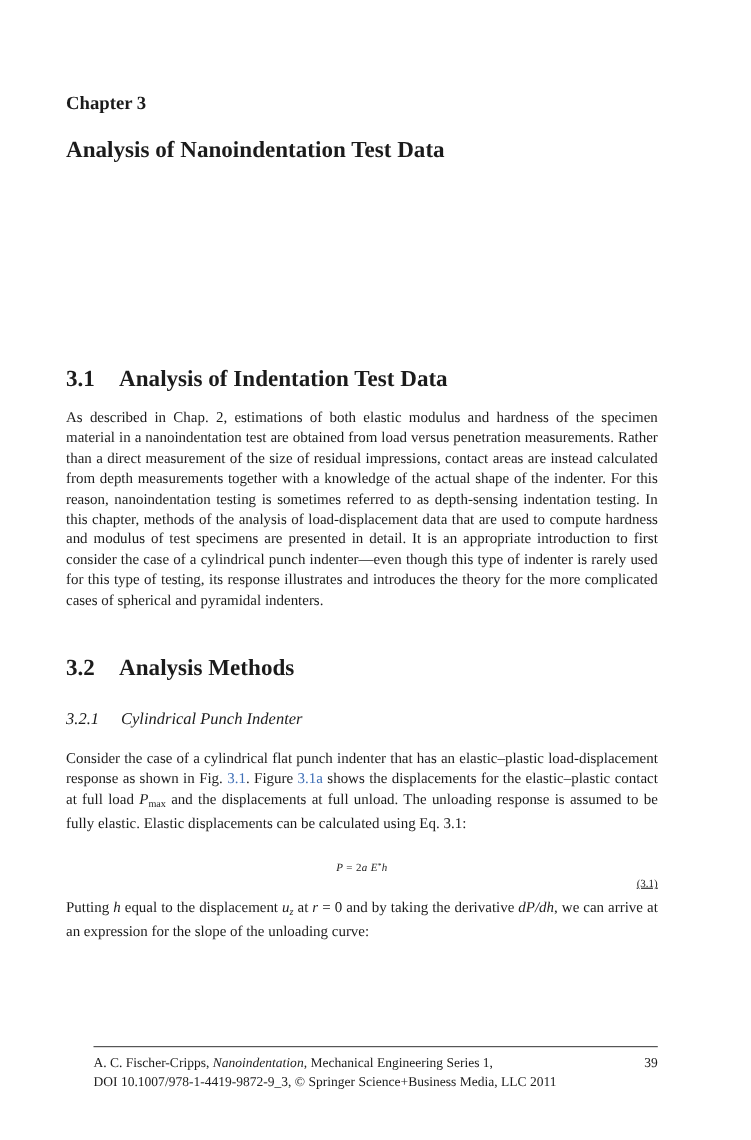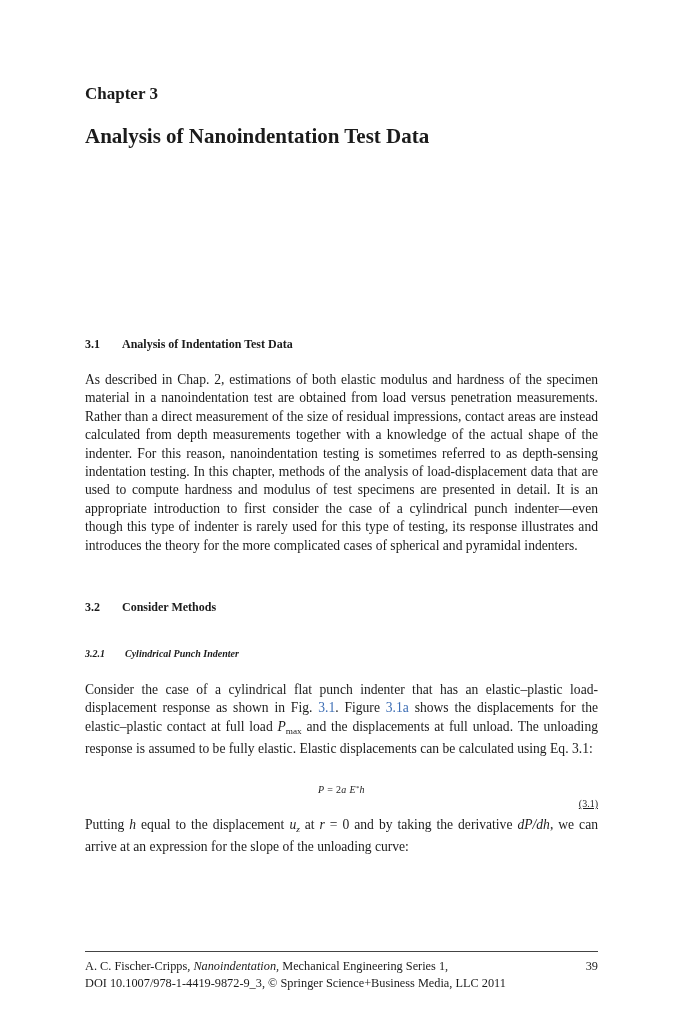--- a/index.html
+++ b/index.html
@@ -8,42 +8,42 @@
     width: 683px;
     height: 1036px;
     position: relative;
     overflow: hidden;
     font-family: "Liberation Serif", serif;
     color: #1b1b1b;
   }
   .page {
     position: absolute;
     inset: 0;
-    padding: 82px 85px 0 85px;
+    padding: 82px 85px 0 60px;
   }
   .chapter-label {
     font-size: 17px;
     font-weight: bold;
     line-height: 24px;
   }
   .chapter-title {
     font-size: 21px;
     font-weight: bold;
     line-height: 28px;
     margin-top: 16px;
   }
   .sec-heading {
-    font-size: 12px;
+    font-size: 21px;
     font-weight: bold;
     line-height: 20px;
   }
   .sec-heading .sec-num { margin-right: 22px; }
   .subsec-heading {
-    font-size: 10px;
-    font-weight: bold;
+    font-size: 15px;
+    font-weight: normal;
     font-style: italic;
     line-height: 20px;
   }
   .subsec-heading .sec-num { margin-right: 20px; }
   #sec-3-1 { margin-top: 184px; }
   #sec-3-2 { margin-top: 42px; }
   #sec-3-2-1 { margin-top: 27px; }
   p.body {
     font-size: 13.6px;
     line-height: 18.4px;
@@ -96,21 +96,21 @@
 
   <section id="sec-3-1">
     <h2 class="sec-heading">
       <span class="sec-num">3.1</span><span>Analysis of Indentation Test Data</span>
     </h2>
     <p class="body">As described in Chap. 2, estimations of both elastic modulus and hardness of the specimen material in a nanoindentation test are obtained from load versus penetration measurements. Rather than a direct measurement of the size of residual impressions, contact areas are instead calculated from depth measurements together with a knowledge of the actual shape of the indenter. For this reason, nanoindentation testing is sometimes referred to as depth-sensing indentation testing. In this chapter, methods of the analysis of load-displacement data that are used to compute hardness and modulus of test specimens are presented in detail. It is an appropriate introduction to first consider the case of a cylindrical punch indenter—even though this type of indenter is rarely used for this type of testing, its response illustrates and introduces the theory for the more complicated cases of spherical and pyramidal indenters.</p>
   </section>
 
   <section id="sec-3-2">
     <h2 class="sec-heading">
-      <span class="sec-num">3.2</span><span>Consider Methods</span>
+      <span class="sec-num">3.2</span><span>Analysis Methods</span>
     </h2>
   </section>
 
   <section id="sec-3-2-1">
     <h3 class="subsec-heading">
       <span class="sec-num">3.2.1</span><span>Cylindrical Punch Indenter</span>
     </h3>
     <p class="body"><span>Consider the case of a cylindrical flat punch indenter that has an elastic–plastic load-displacement response as shown in Fig. </span><span class="link">3.1</span><span>. Figure </span><span class="link">3.1a</span><span> shows the displacements for the elastic–plastic contact at full load </span><span class="i">P</span><span class="sub">max</span><span> and the displacements at full unload. The unloading response is assumed to be fully elastic. Elastic displacements can be calculated using Eq. 3.1:</span></p>
 
     <div class="equation">

